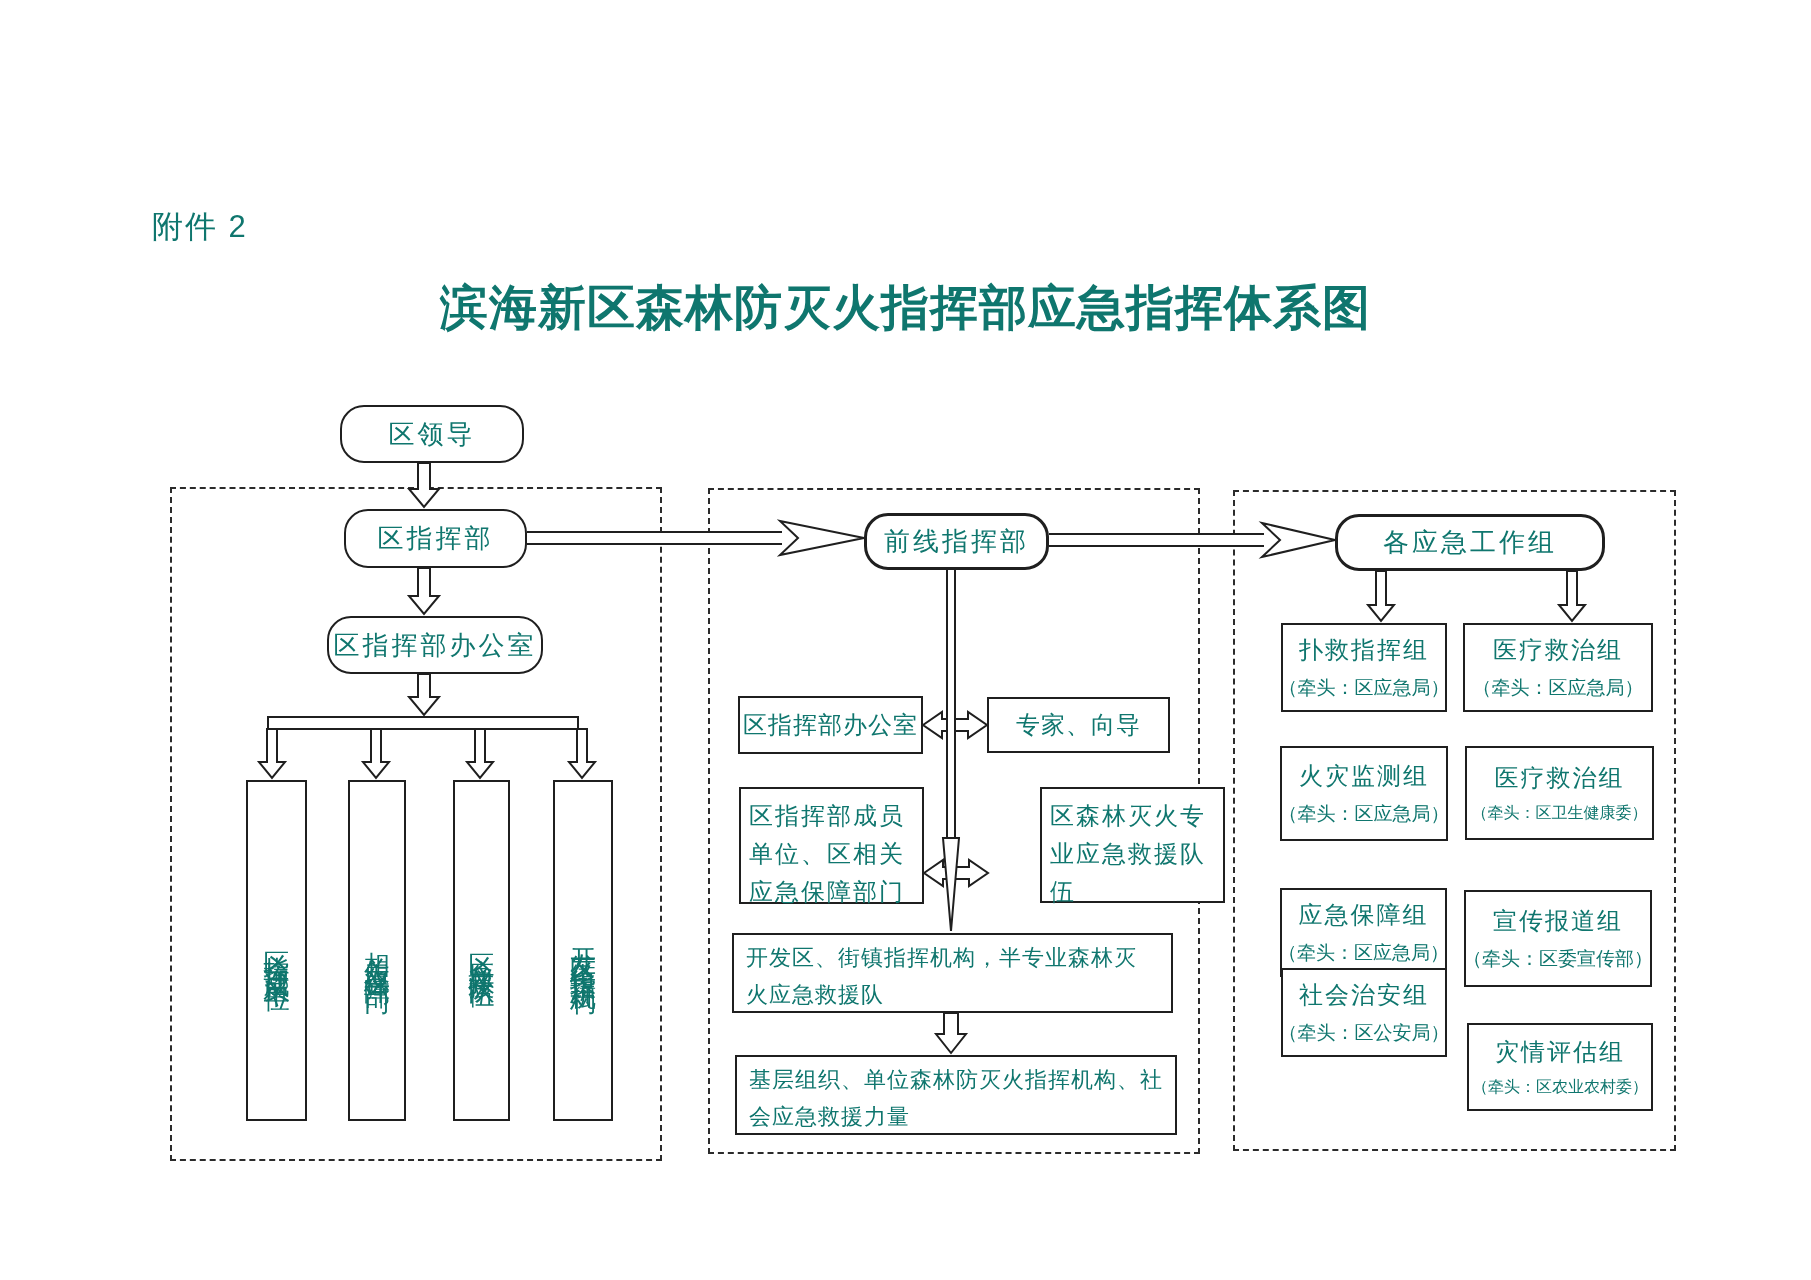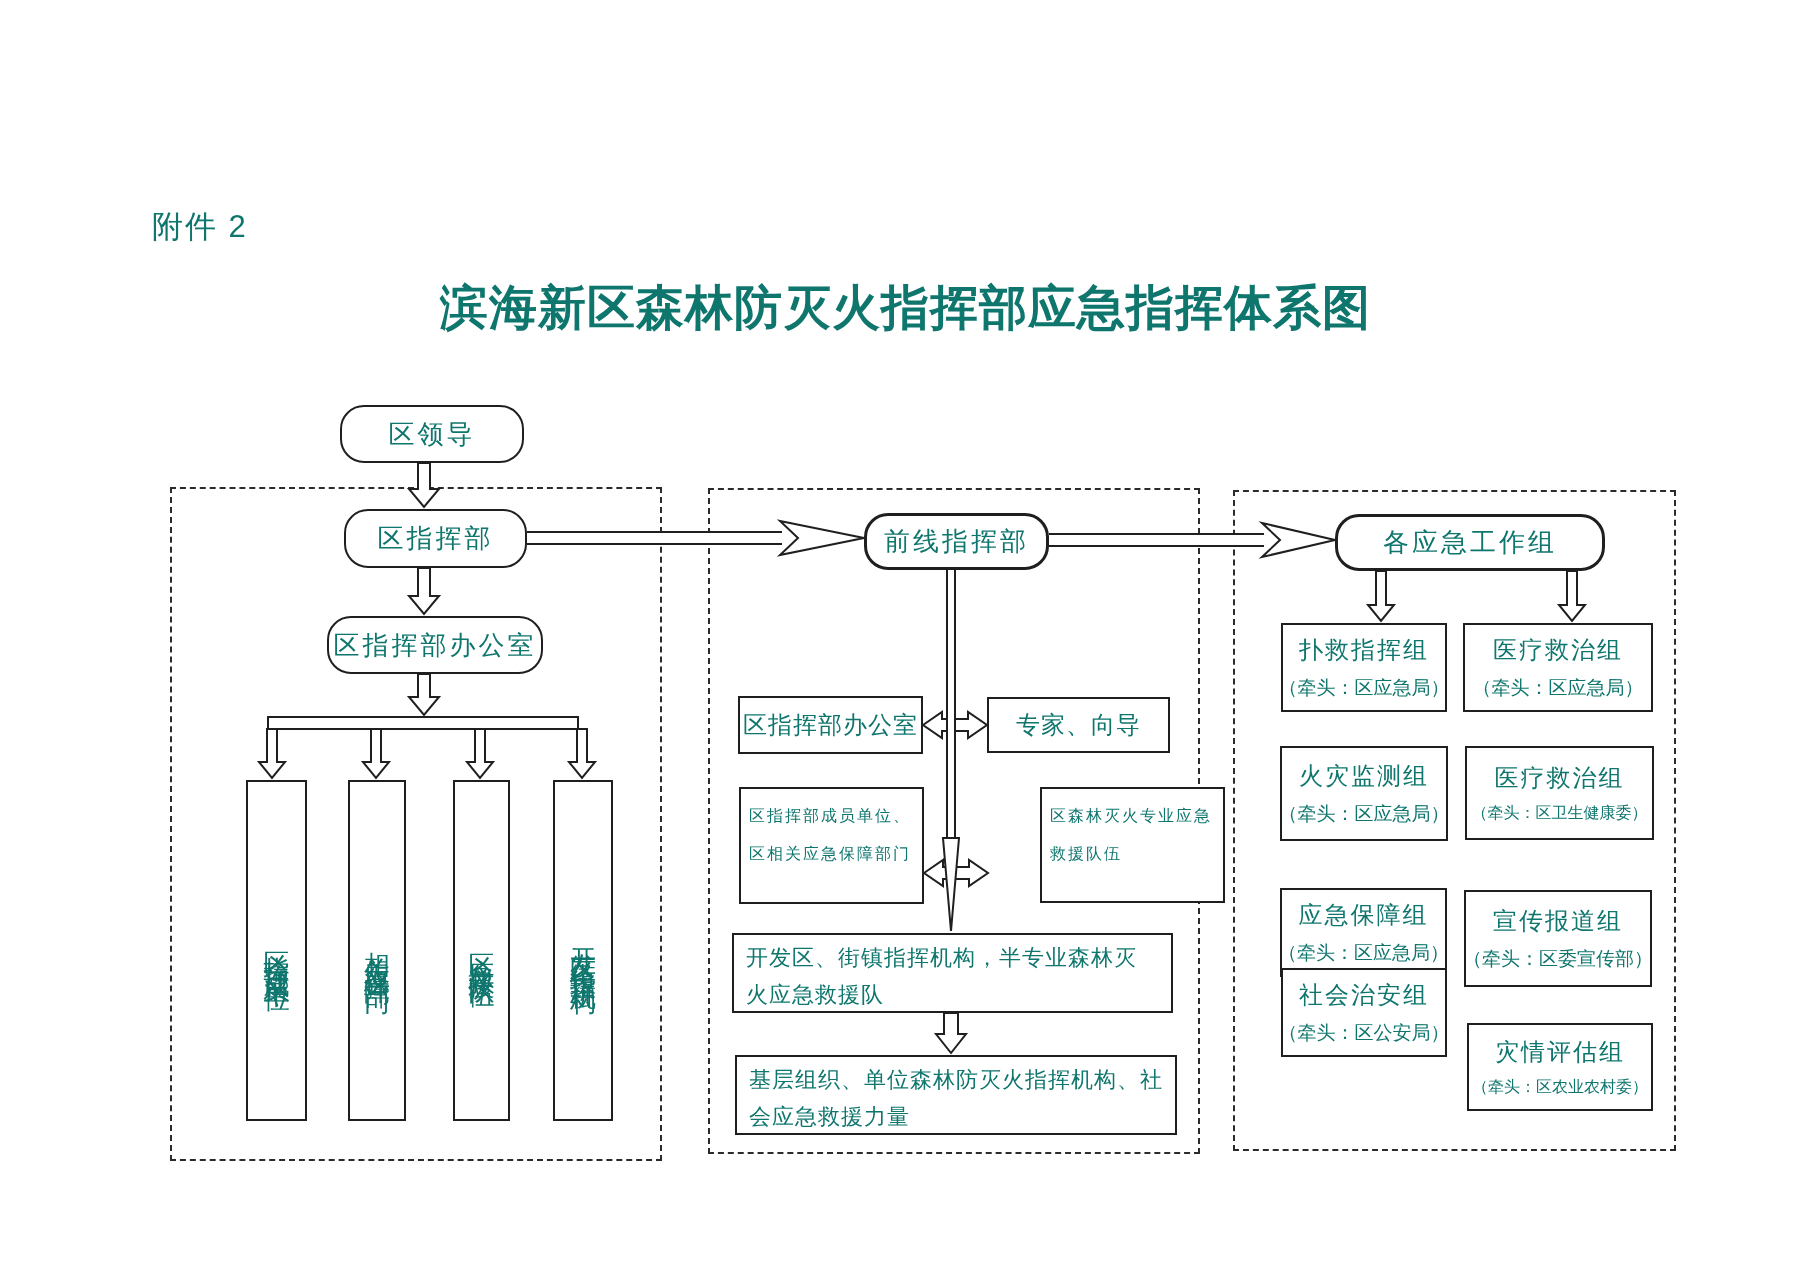--- a/index.html
+++ b/index.html
@@ -11,21 +11,21 @@
     font-family:"Liberation Sans","DejaVu Sans",sans-serif;}
   .title{position:absolute;left:0;top:276px;width:1811px;text-align:center;
     font-size:48px;font-weight:bold;letter-spacing:1px;font-family:Liberation Mono, monospace;}
   .panel{position:absolute;border:2px dashed #2b2b2b;z-index:1;}
   .layer{position:absolute;left:0;top:0;z-index:2;}
   .node{position:absolute;background:#fff;border:2px solid #1f1f1f;z-index:3;
     display:flex;align-items:center;justify-content:center;box-sizing:border-box;}
   .bold-border{border-width:3px;}
   .label{font-size:26px;letter-spacing:3px;white-space:nowrap;border-radius:24px;}
   .vbox .vtext{writing-mode:vertical-rl;text-orientation:upright;font-size:26px;letter-spacing:5px;}
-  .mltext{font-size:16px;letter-spacing:2px;line-height:38px;align-items:flex-start;
+  .mltext{font-size:24px;letter-spacing:2px;line-height:38px;align-items:flex-start;
     justify-content:flex-start;padding:8px 8px;display:block;}
   .widetext{font-size:22px;letter-spacing:1px;line-height:37px;display:block;
     padding:4px 12px;align-items:flex-start;justify-content:flex-start;}
   .group{flex-direction:column;gap:9px;padding:4px 2px;}
   .gname{font-size:24px;letter-spacing:2px;white-space:nowrap;}
   .glead{font-size:19px;letter-spacing:0;white-space:nowrap;}
   .glead.tight{font-size:16px;}
   svg .ln{stroke:#1f1f1f;stroke-width:2;}
   svg .hollow{fill:#ffffff;stroke:#1f1f1f;stroke-width:2;stroke-linejoin:miter;}
   svg .mask{fill:#ffffff;stroke:none;}

